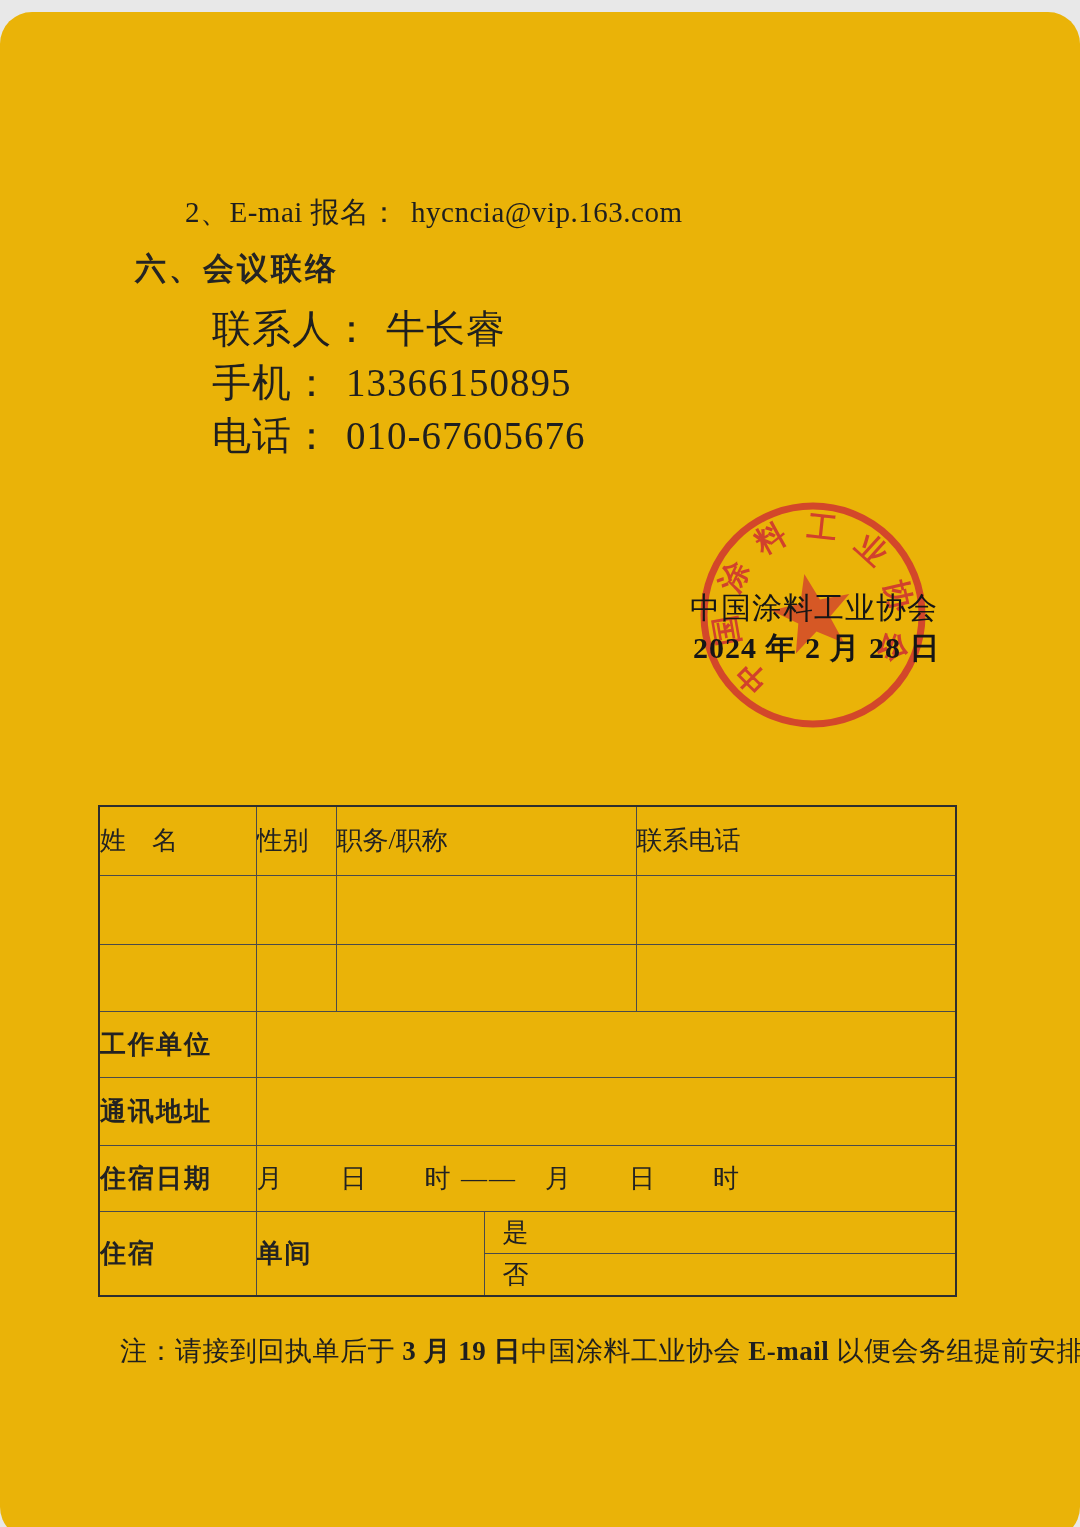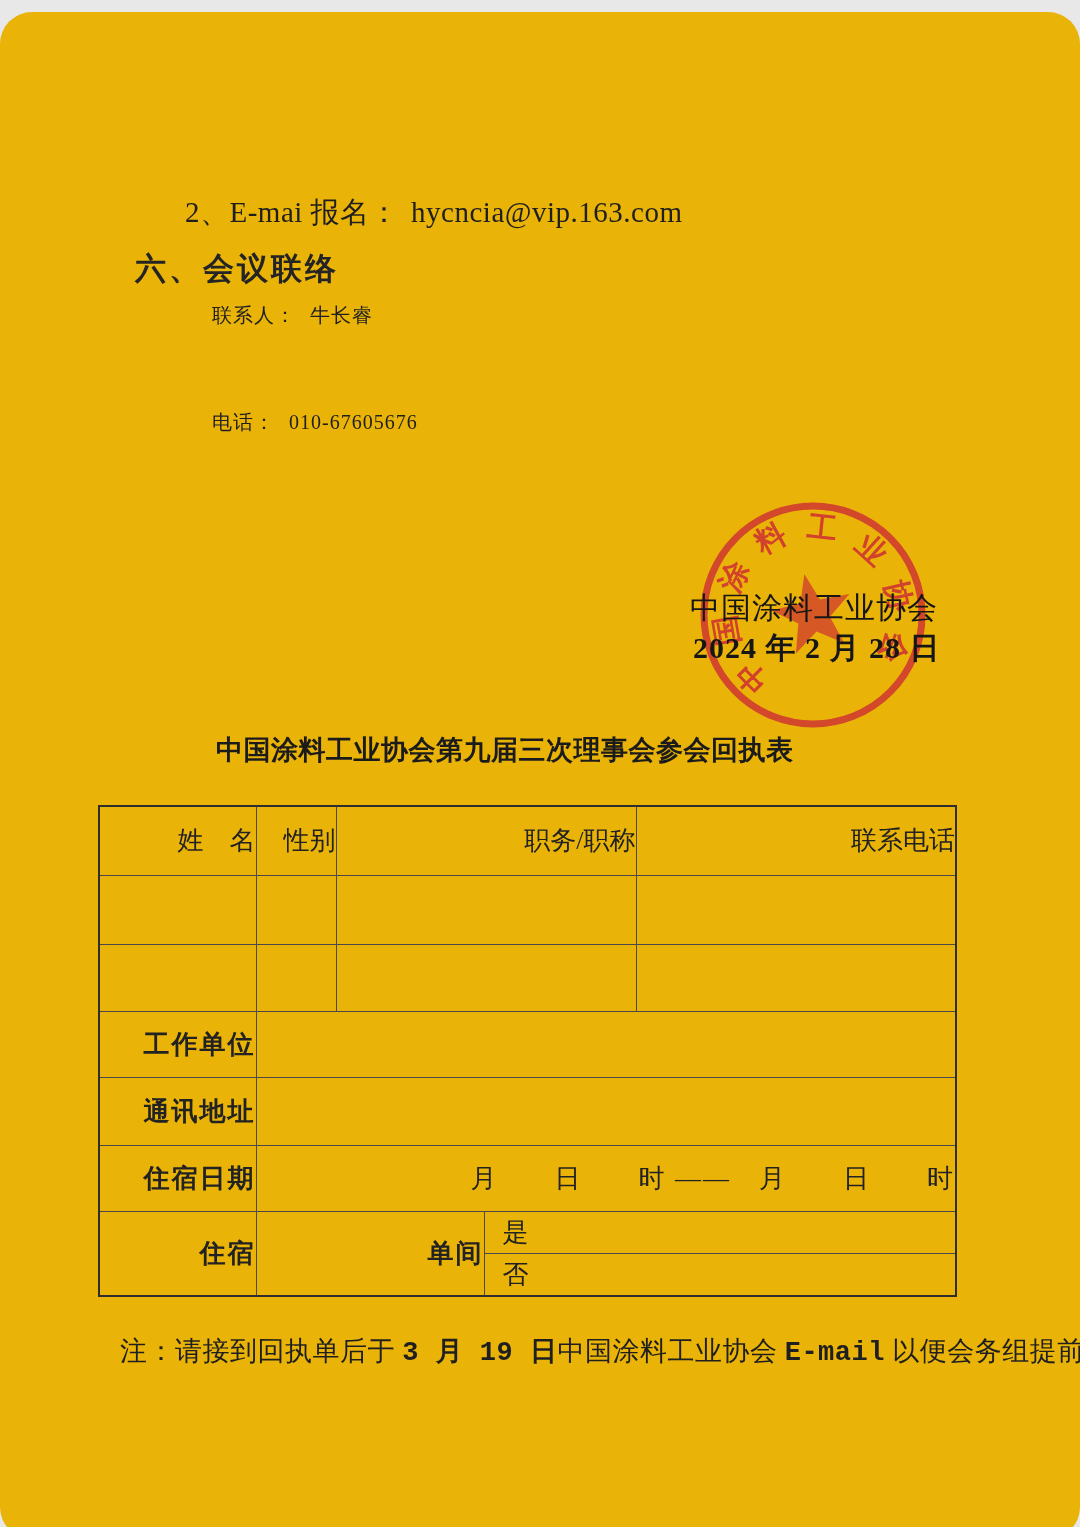--- a/index.html
+++ b/index.html
@@ -18,21 +18,21 @@
 
   .email-line { left: 185px; top: 181px; font-size: 29px; letter-spacing: .5px; }
   .email-line .addr { margin-left: 12px; }
 
   .section-heading {
     left: 135px; top: 236px; font-size: 31px;
     font-family: Liberation Sans, sans-serif;
     font-weight: 600; letter-spacing: 3px; color:#242424;
   }
 
-  .contact-line { left: 212px; font-size: 20px; letter-spacing: 1px; }
+  .contact-line { left: 212px; font-size: 39px; letter-spacing: 1px; }
   .contact-line .val { margin-left: 14px; }
   .contact-0 { top: 290px; }
   .contact-1 { top: 344px; }
   .contact-2 { top: 397px; }
 
   .stamp-svg { left: 695px; top: 485px; opacity: .93; }
   .stamp-ring-char {
     font-family: "Liberation Sans", sans-serif;
     font-size: 30px; font-weight: 600;
     fill: var(--stamp-red);
@@ -48,44 +48,47 @@
   }
 
   table.return-form {
     position: absolute; left: 98px; top: 793px;
     width: 857px; height: 490px;
     border-collapse: collapse; table-layout: fixed;
     font-size: 26px; color:#222;
   }
   .return-form td, .return-form th {
     border: 1px solid var(--line);
-    font-weight: normal; text-align: right; vertical-align: middle;
+    font-weight: normal; text-align: left; vertical-align: middle;
     padding: 0; overflow: hidden;
   }
   .return-form { border: 2px solid #2e2e2e; }
   .return-form .label-cell { letter-spacing: 2px; font-weight: bold; }
   .return-form .yesno { text-align: left; padding-left: 18px; }
   .return-form .stay-date-value { letter-spacing: 2px; }
 
   .footnote { left: 120px; top: 1294px; font-size: 27px; letter-spacing: .5px; }
-  .footnote b { font-weight: bold; font-family: Liberation Mono, monospace; }
+  .footnote b { font-weight: bold; }
 </style>
 </head>
 <body>
 
 <div class="page">
 
   <div class="abs email-line">
     <span>2、E-mai 报名：</span><span class="addr">hycncia@vip.163.com</span>
   </div>
 
   <div class="abs section-heading">六、会议联络</div>
 
   <div class="abs contact-line contact-0">
     <span>联系人：</span><span class="val">牛长睿</span>
+  </div>
+  <div class="abs contact-line contact-1">
+    <span>手机：</span><span class="val">13366150895</span>
   </div>
   <div class="abs contact-line contact-2">
     <span>电话：</span><span class="val">010-67605676</span>
   </div>
 
   <svg class="abs stamp-svg" width="236" height="236" viewBox="0 0 236 236">
     <circle cx="118" cy="118" r="109" fill="none" stroke="var(--stamp-red)" stroke-width="7" opacity="0.95"></circle>
     <polygon points="109.3,76.9 124.9,102.5 154.4,97.0 134.9,119.8 149.2,146.1 121.5,134.6 100.9,156.4 103.3,126.5 76.2,113.6 105.4,106.6" fill="var(--stamp-red)" fill-opacity="0.8"></polygon>
     <g>
       <text class="stamp-ring-char" x="55.8" y="180.2" transform="rotate(-135 55.8 180.2)" text-anchor="middle" dominant-baseline="central">中</text>
@@ -95,21 +98,20 @@
       <text class="stamp-ring-char" x="127.2" y="30.5" transform="rotate(6 127.2 30.5)" text-anchor="middle" dominant-baseline="central">工</text>
       <text class="stamp-ring-char" x="176.9" y="52.6" transform="rotate(42 176.9 52.6)" text-anchor="middle" dominant-baseline="central">业</text>
       <text class="stamp-ring-char" x="203.7" y="98.2" transform="rotate(77 203.7 98.2)" text-anchor="middle" dominant-baseline="central">协</text>
       <text class="stamp-ring-char" x="199.6" y="151.0" transform="rotate(112 199.6 151.0)" text-anchor="middle" dominant-baseline="central">会</text>
     </g>
   </svg>
 
   <div class="abs sig-org">中国涂料工业协会</div>
   <div class="abs sig-date">2024 年 2 月 28 日</div>
 
-  <div class="abs form-title">中国涂料工业协会第九届三次理事会参会回执表</div>
 
   <table class="return-form">
     <colgroup>
       <col style="width:157px">
         <col style="width:80px">
         <col style="width:148px">
         <col style="width:152px">
         <col style="width:320px">
     </colgroup>
     <tbody>

